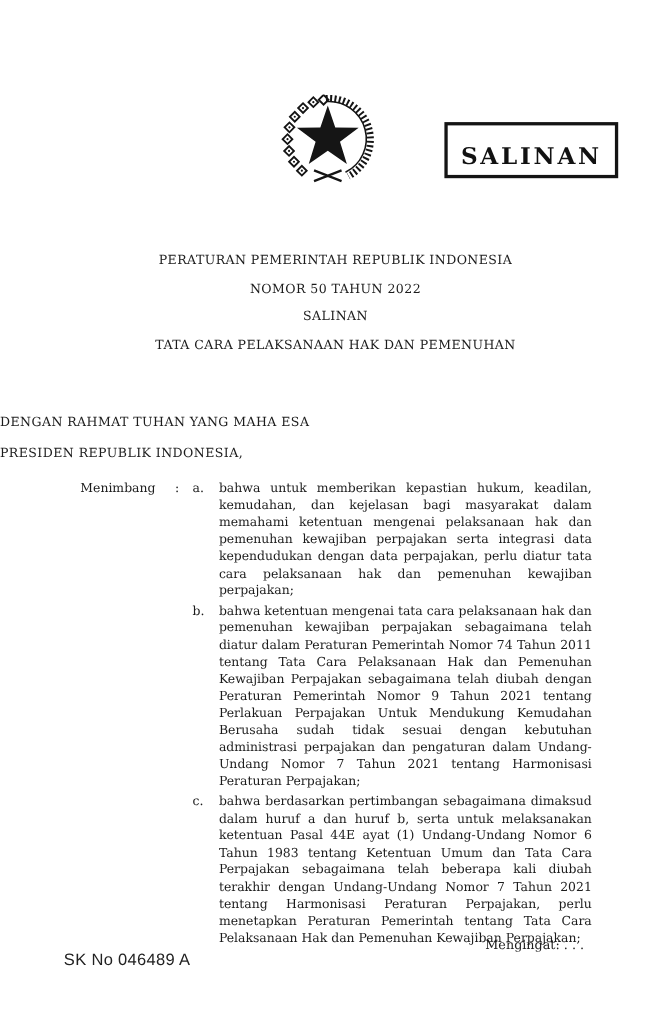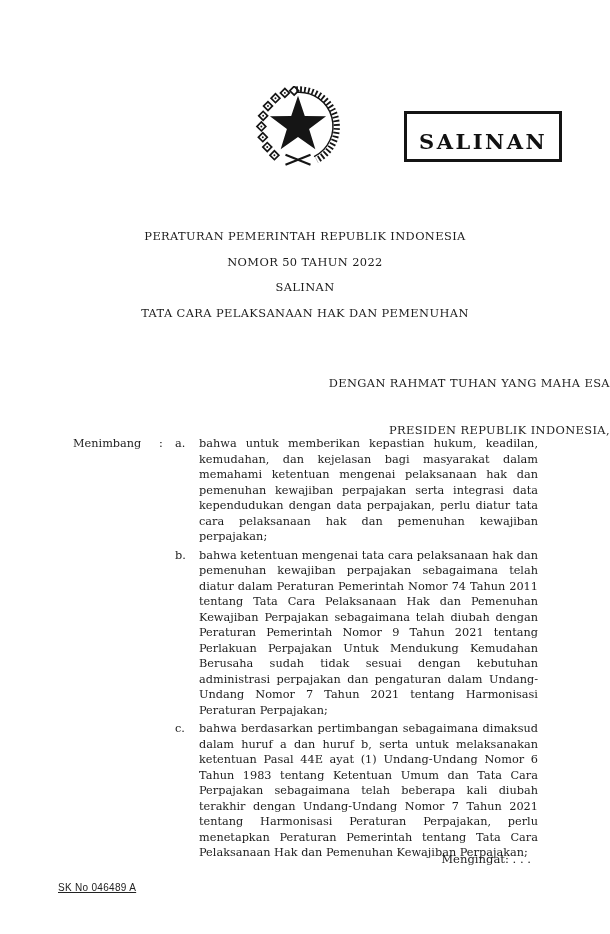--- a/index.html
+++ b/index.html
@@ -32,25 +32,25 @@
     color:#111;
   }
   
   .title-block{
     position:absolute;left:0;top:231px;width:610px;
     text-align:center;
     font-size:11.4px;letter-spacing:0.4px;line-height:11.4px;
   }
   .title-line{margin:0 0 14.2px;}
   .preamble-grace{
-    position:absolute;left:0;top:376px;width:610px;text-align:right;
+    position:absolute;left:0;top:376px;width:610px;text-align:left;
     font-size:11.4px;letter-spacing:0.4px;
   }
   .preamble-authority{
-    position:absolute;left:0;top:423px;width:610px;text-align:right;
+    position:absolute;left:0;top:404px;width:610px;text-align:left;
     font-size:11.4px;letter-spacing:0.4px;
   }
   
   .consider{
     position:absolute;left:0;top:436px;width:610px;
     padding:0 72px 0 73px;box-sizing:border-box;
     display:flex;align-items:flex-start;
     font-size:11.3px;line-height:15.5px;
   }
   .consider-label{width:86px;flex:0 0 86px;}
@@ -62,23 +62,23 @@
     flex:1 1 auto;
     text-align:justify;text-justify:inter-word;
   }
   
   .catchword{
     position:absolute;right:79px;top:852px;
     font-size:11.6px;
   }
   
   .sk-number{
-    position:absolute;left:58px;top:882px;
+    position:absolute;left:58px;top:864px;
     font-family:"Liberation Sans","DejaVu Sans",sans-serif;
-    font-size:10px;letter-spacing:0.3px;color:#222;text-decoration:underline;
+    font-size:15px;letter-spacing:0.3px;color:#222;
   }
   .watermark{
     position:absolute;right:13px;top:899px;
     font-family:"Liberation Sans","DejaVu Sans",sans-serif;
     font-size:13.5px;
     text-decoration:none;
   }
 </style>
 </head>
 <body>

